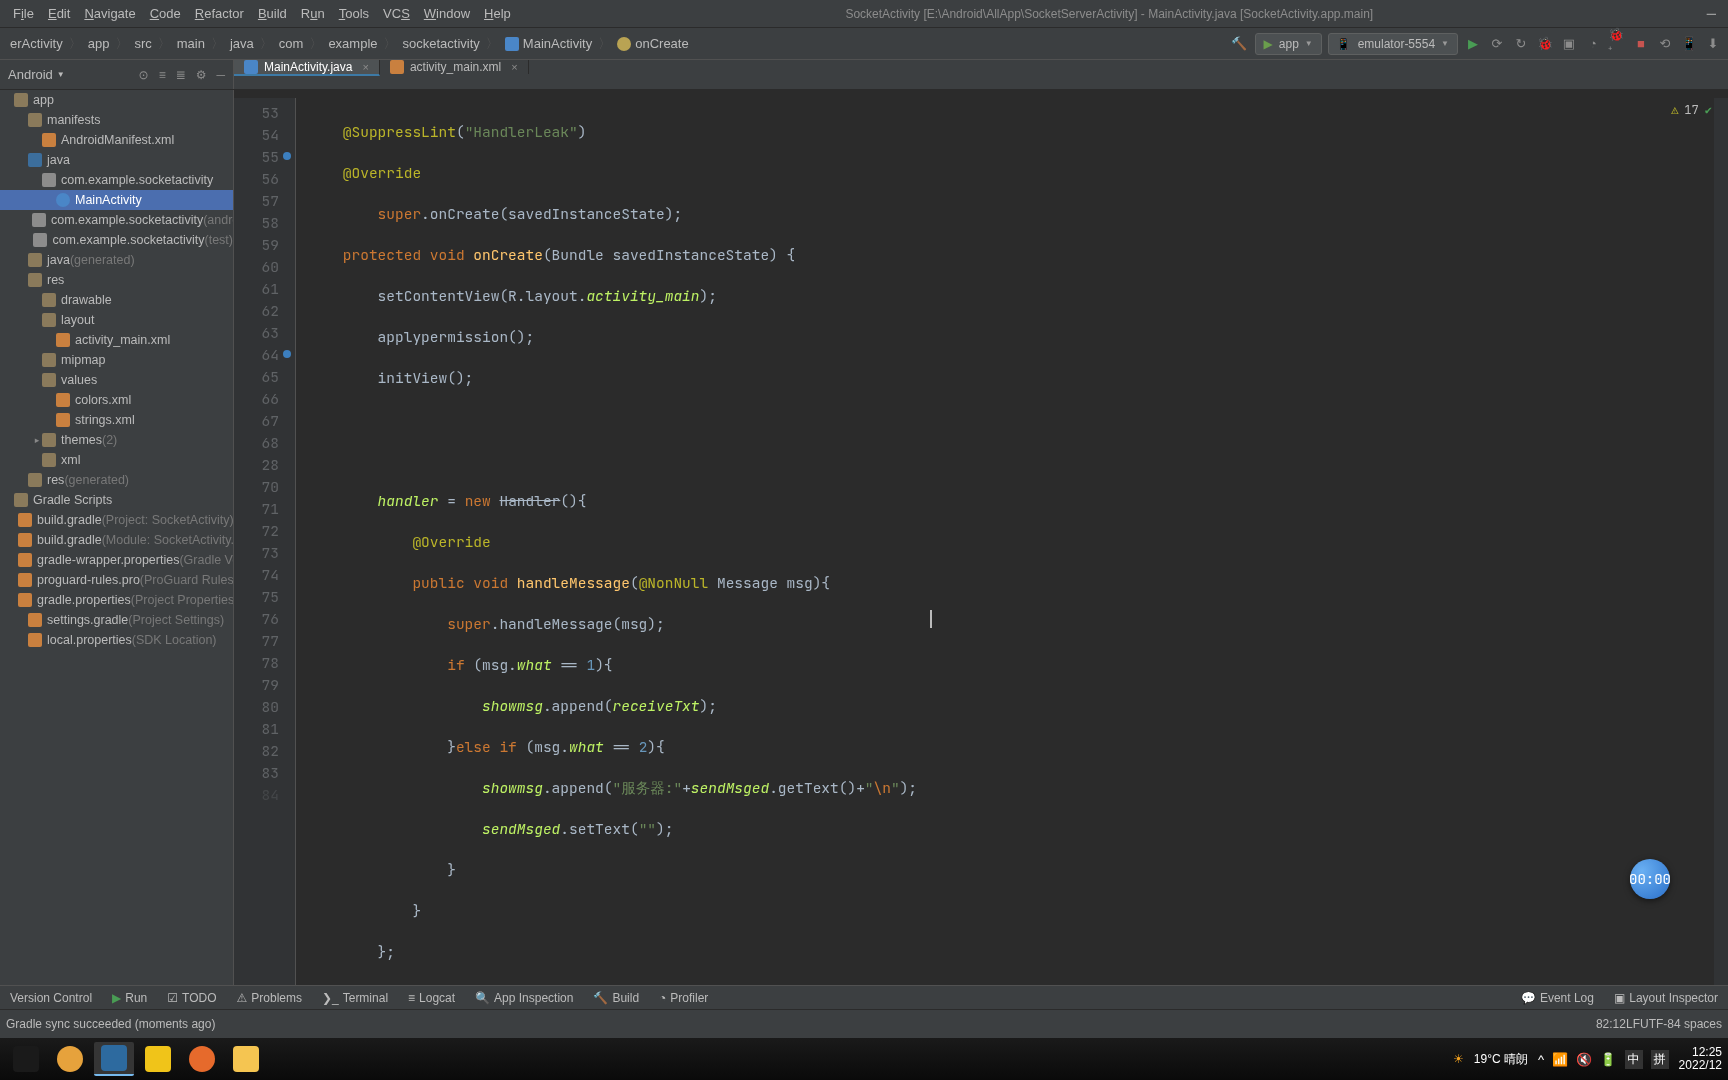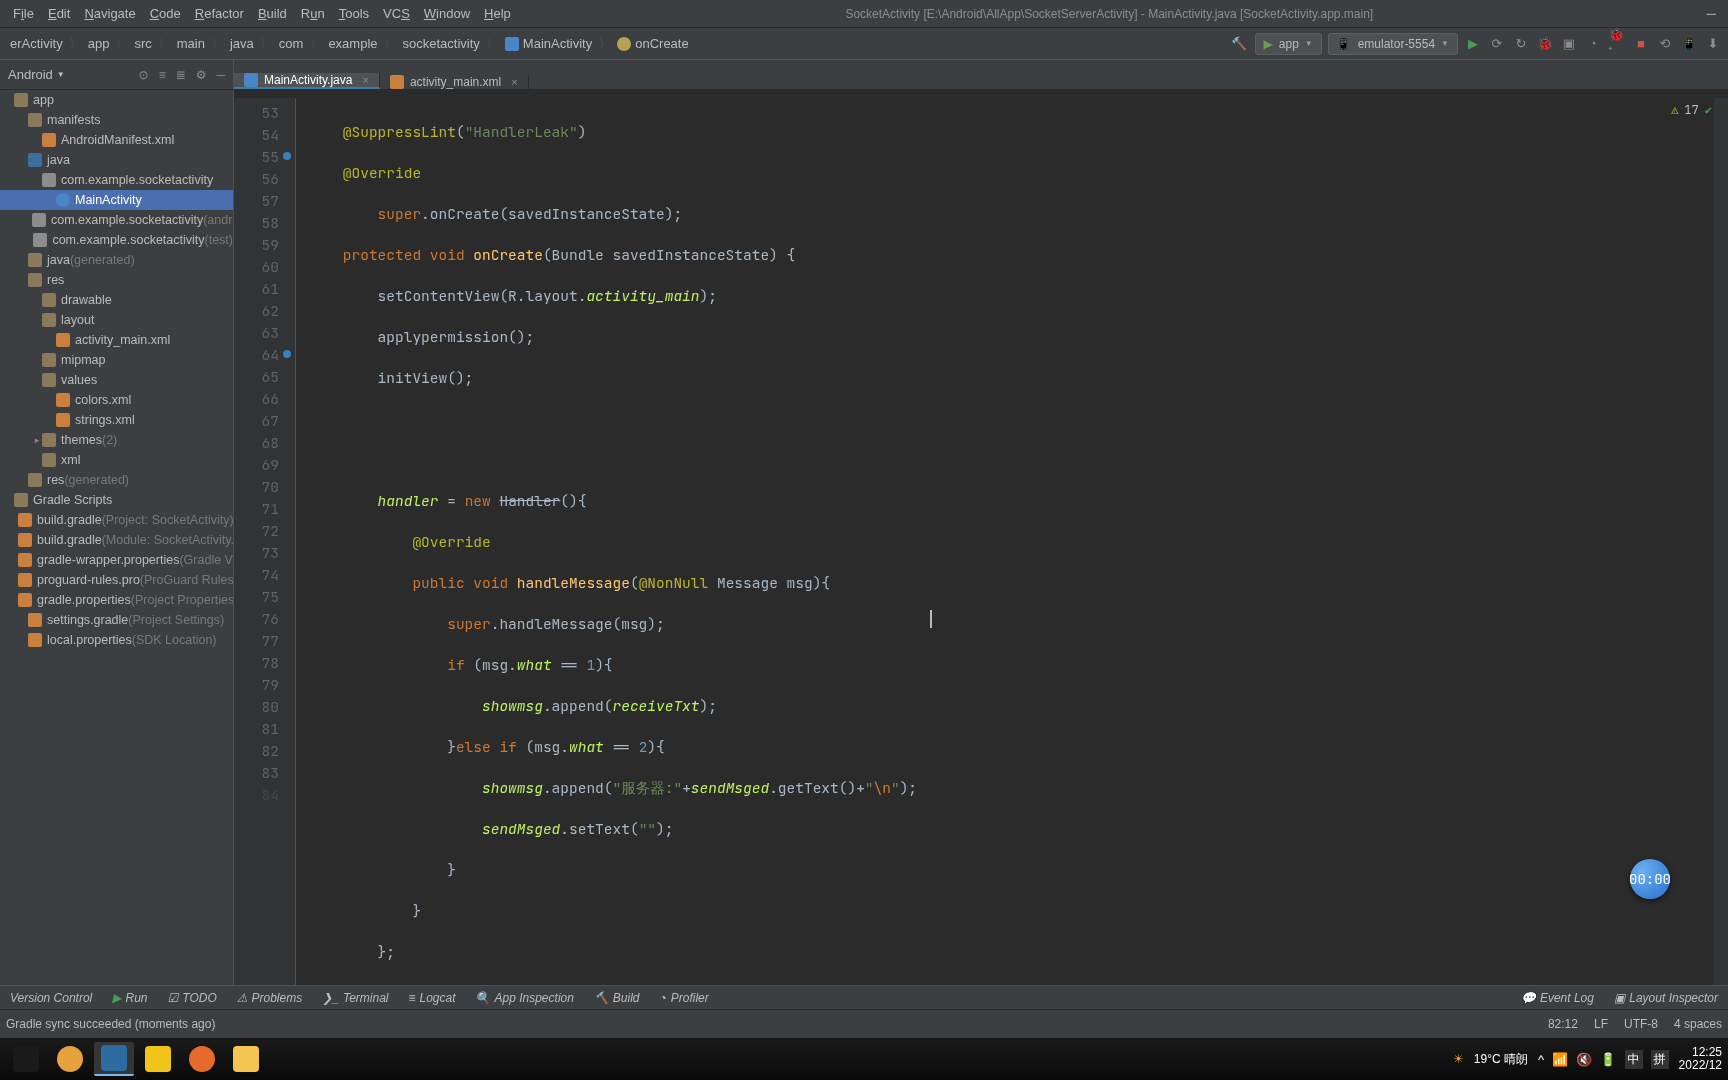--- a/index.html
+++ b/index.html
@@ -96,21 +96,21 @@
     align-items: center;
     justify-content: flex-end;
     gap: 10px;
     padding: 0 8px;
     border-right: 1px solid #515151;
   }
   .proj-bar .proj-label { flex: 1; color: #bbbbbb; display: flex; align-items: center; gap: 4px; }
   .proj-bar .proj-label .tri { font-size: 8px; }
   .small-ico { color: #8c8c8c; font-size: 12px; }
 
-  .tabbar { display: flex; align-items: flex-end; }
+  .tabbar { display: flex; align-items: flex-start; }
   .tab {
     display: flex;
     align-items: center;
     padding: 0 10px;
     gap: 6px;
     font-size: 12px;
     color: #bbbbbb;
     border-right: 1px solid #2b2b2b;
   }
   .tab.active {
@@ -227,33 +227,31 @@
     display: flex;
     align-items: center;
     font-size: 12px;
   }
   .bottombar .btm-item {
     display: flex;
     align-items: center;
     gap: 4px;
     padding: 0 10px;
     color: #bbbbbb;
-    font-style: italic;
   }
   .bottombar .spacer { flex: 1; }
 
   .status {
     height: 22px;
     background: #3c3f41;
     display: flex;
     align-items: center;
     font-size: 12px;
     padding: 14px 6px;
     color: #bbbbbb;
-    gap: 16px;
     border-top: 1px solid #2b2b2b;
   }
   .status .spacer { flex: 1; }
 
   
   .taskbar {
     height: 42px;
     background: linear-gradient(#1a1a1a, #0a0a0a);
     display: flex;
     align-items: center;
@@ -559,21 +557,21 @@
       <div>59</div>
       <div>60</div>
       <div>61</div>
       <div>62</div>
       <div>63</div>
       <div>64<span class="mk blue"></span></div>
       <div>65</div>
       <div>66</div>
       <div>67</div>
       <div>68</div>
-      <div>69</div>
+      <div>28</div>
       <div>70</div>
       <div>71</div>
       <div>72</div>
       <div>73</div>
       <div>74</div>
       <div>75</div>
       <div>76</div>
       <div>77</div>
       <div>78</div>
       <div>79</div>

